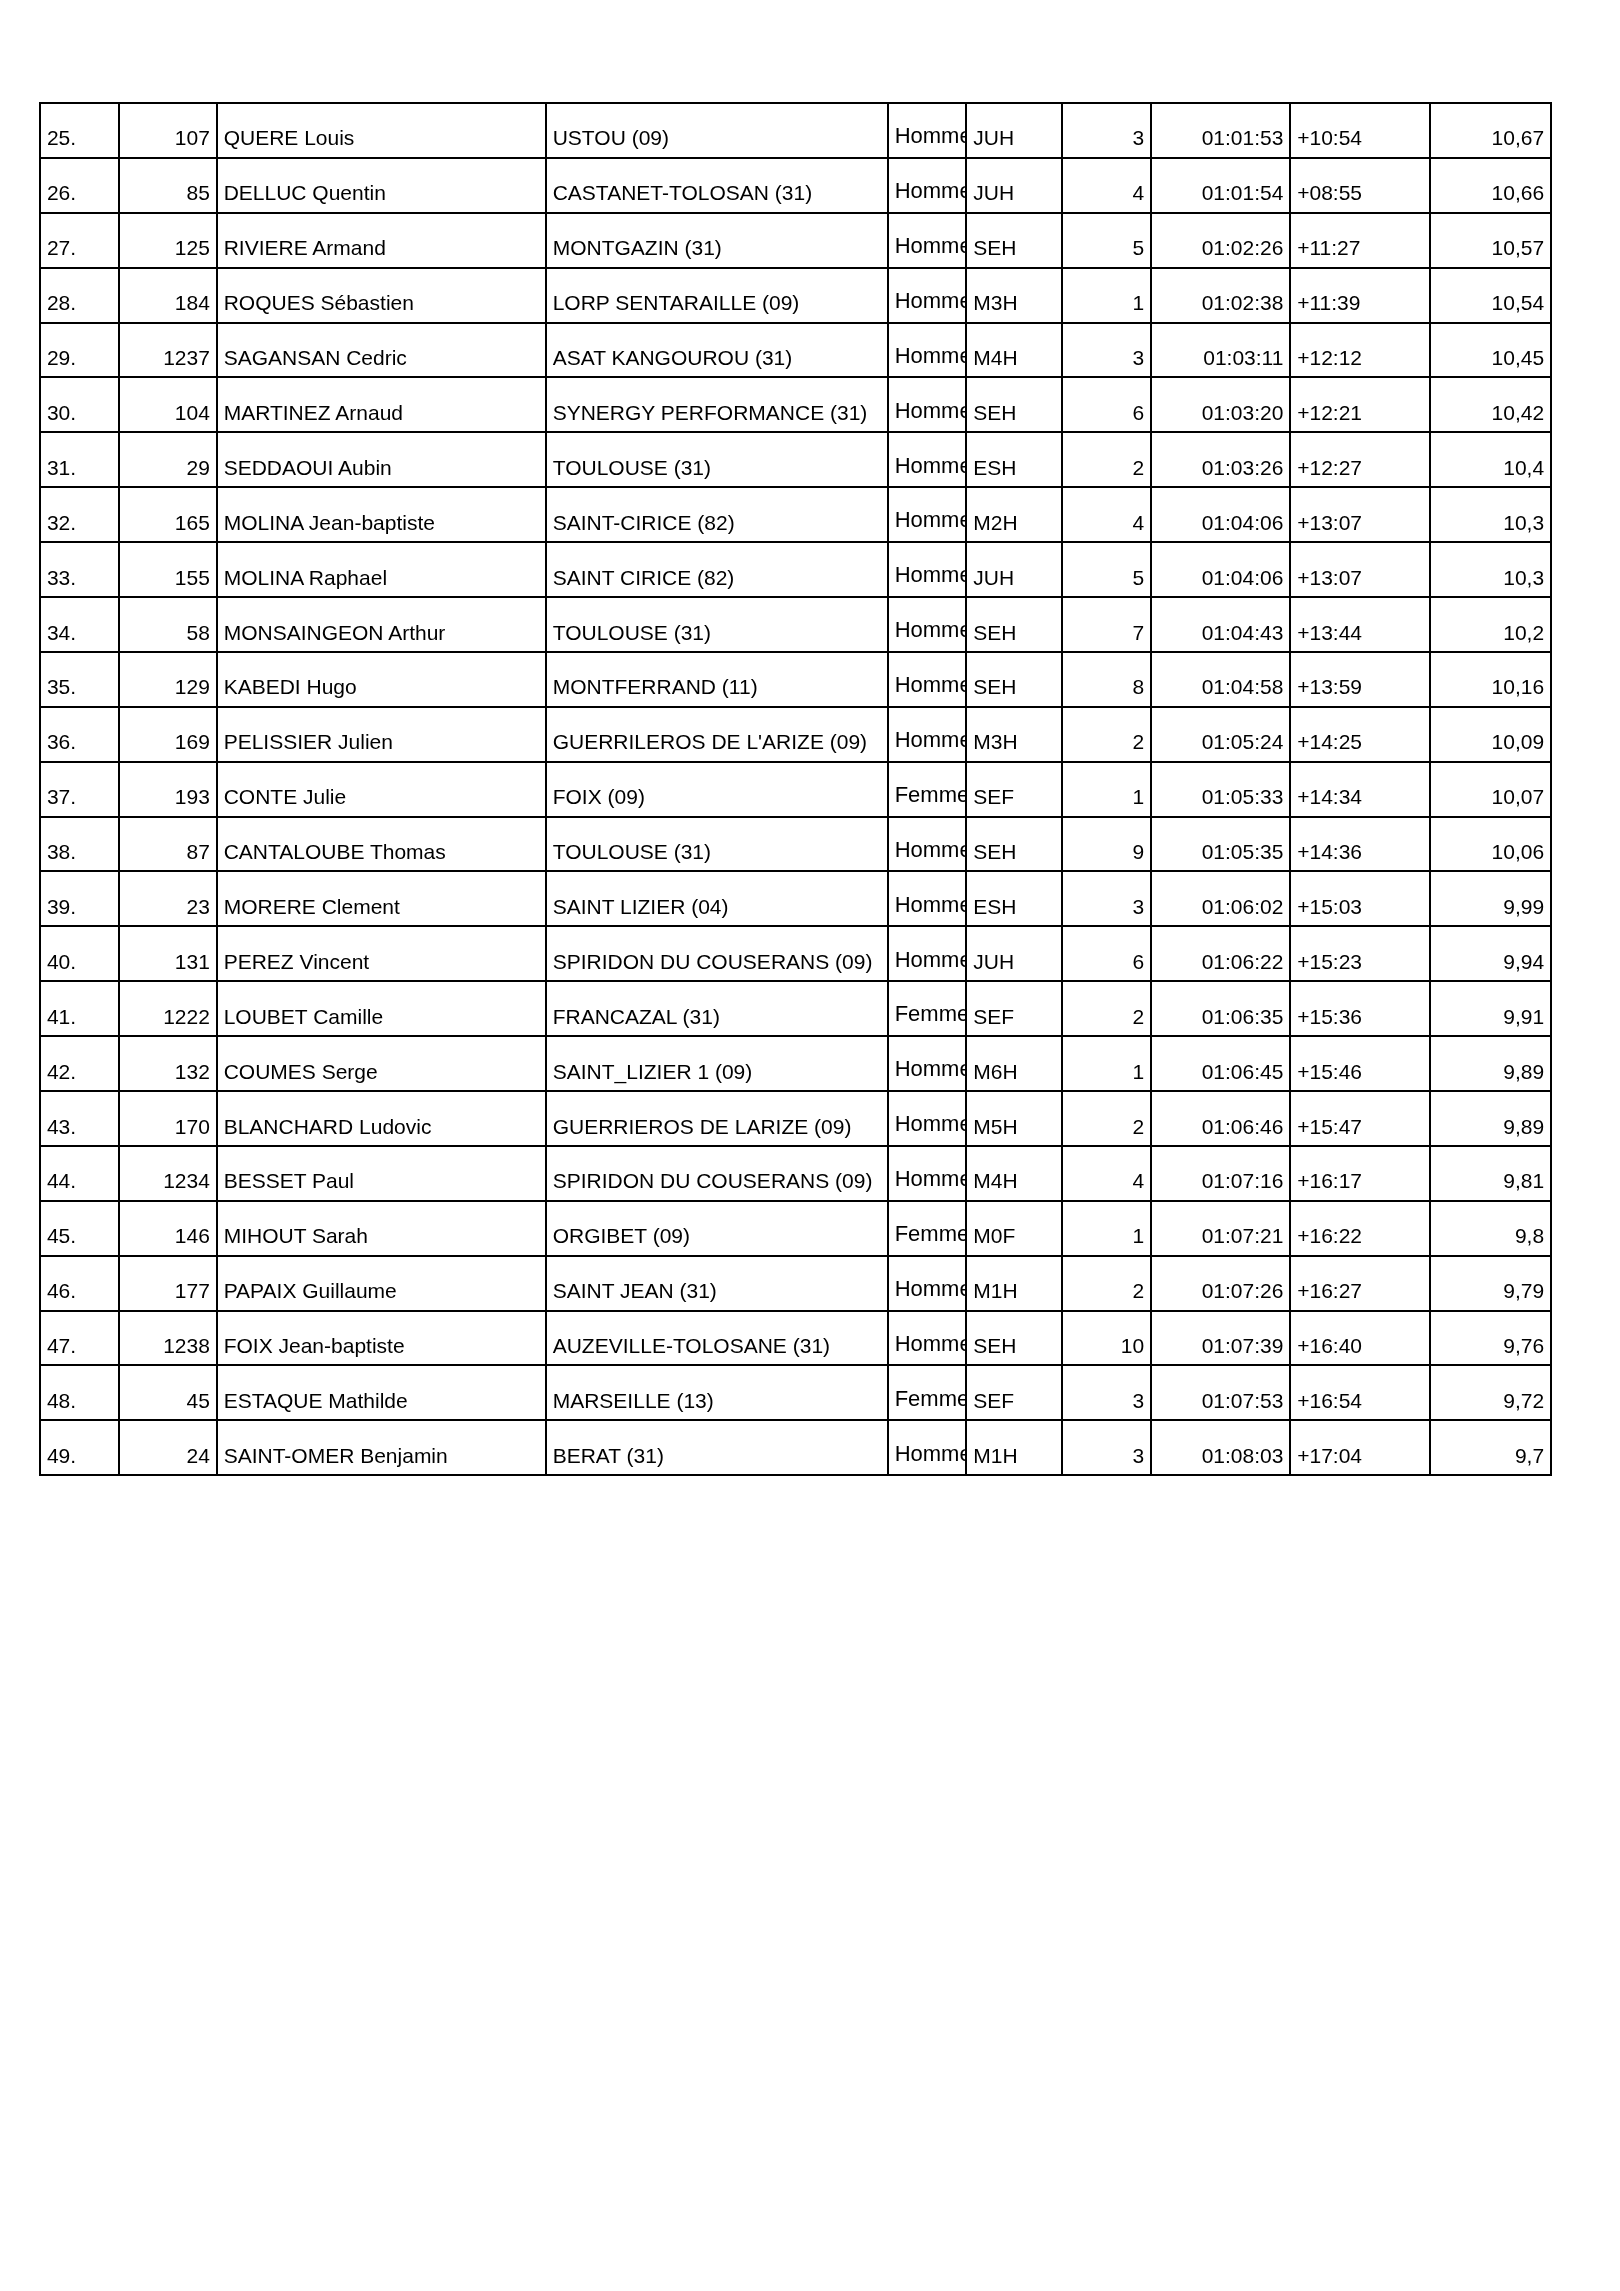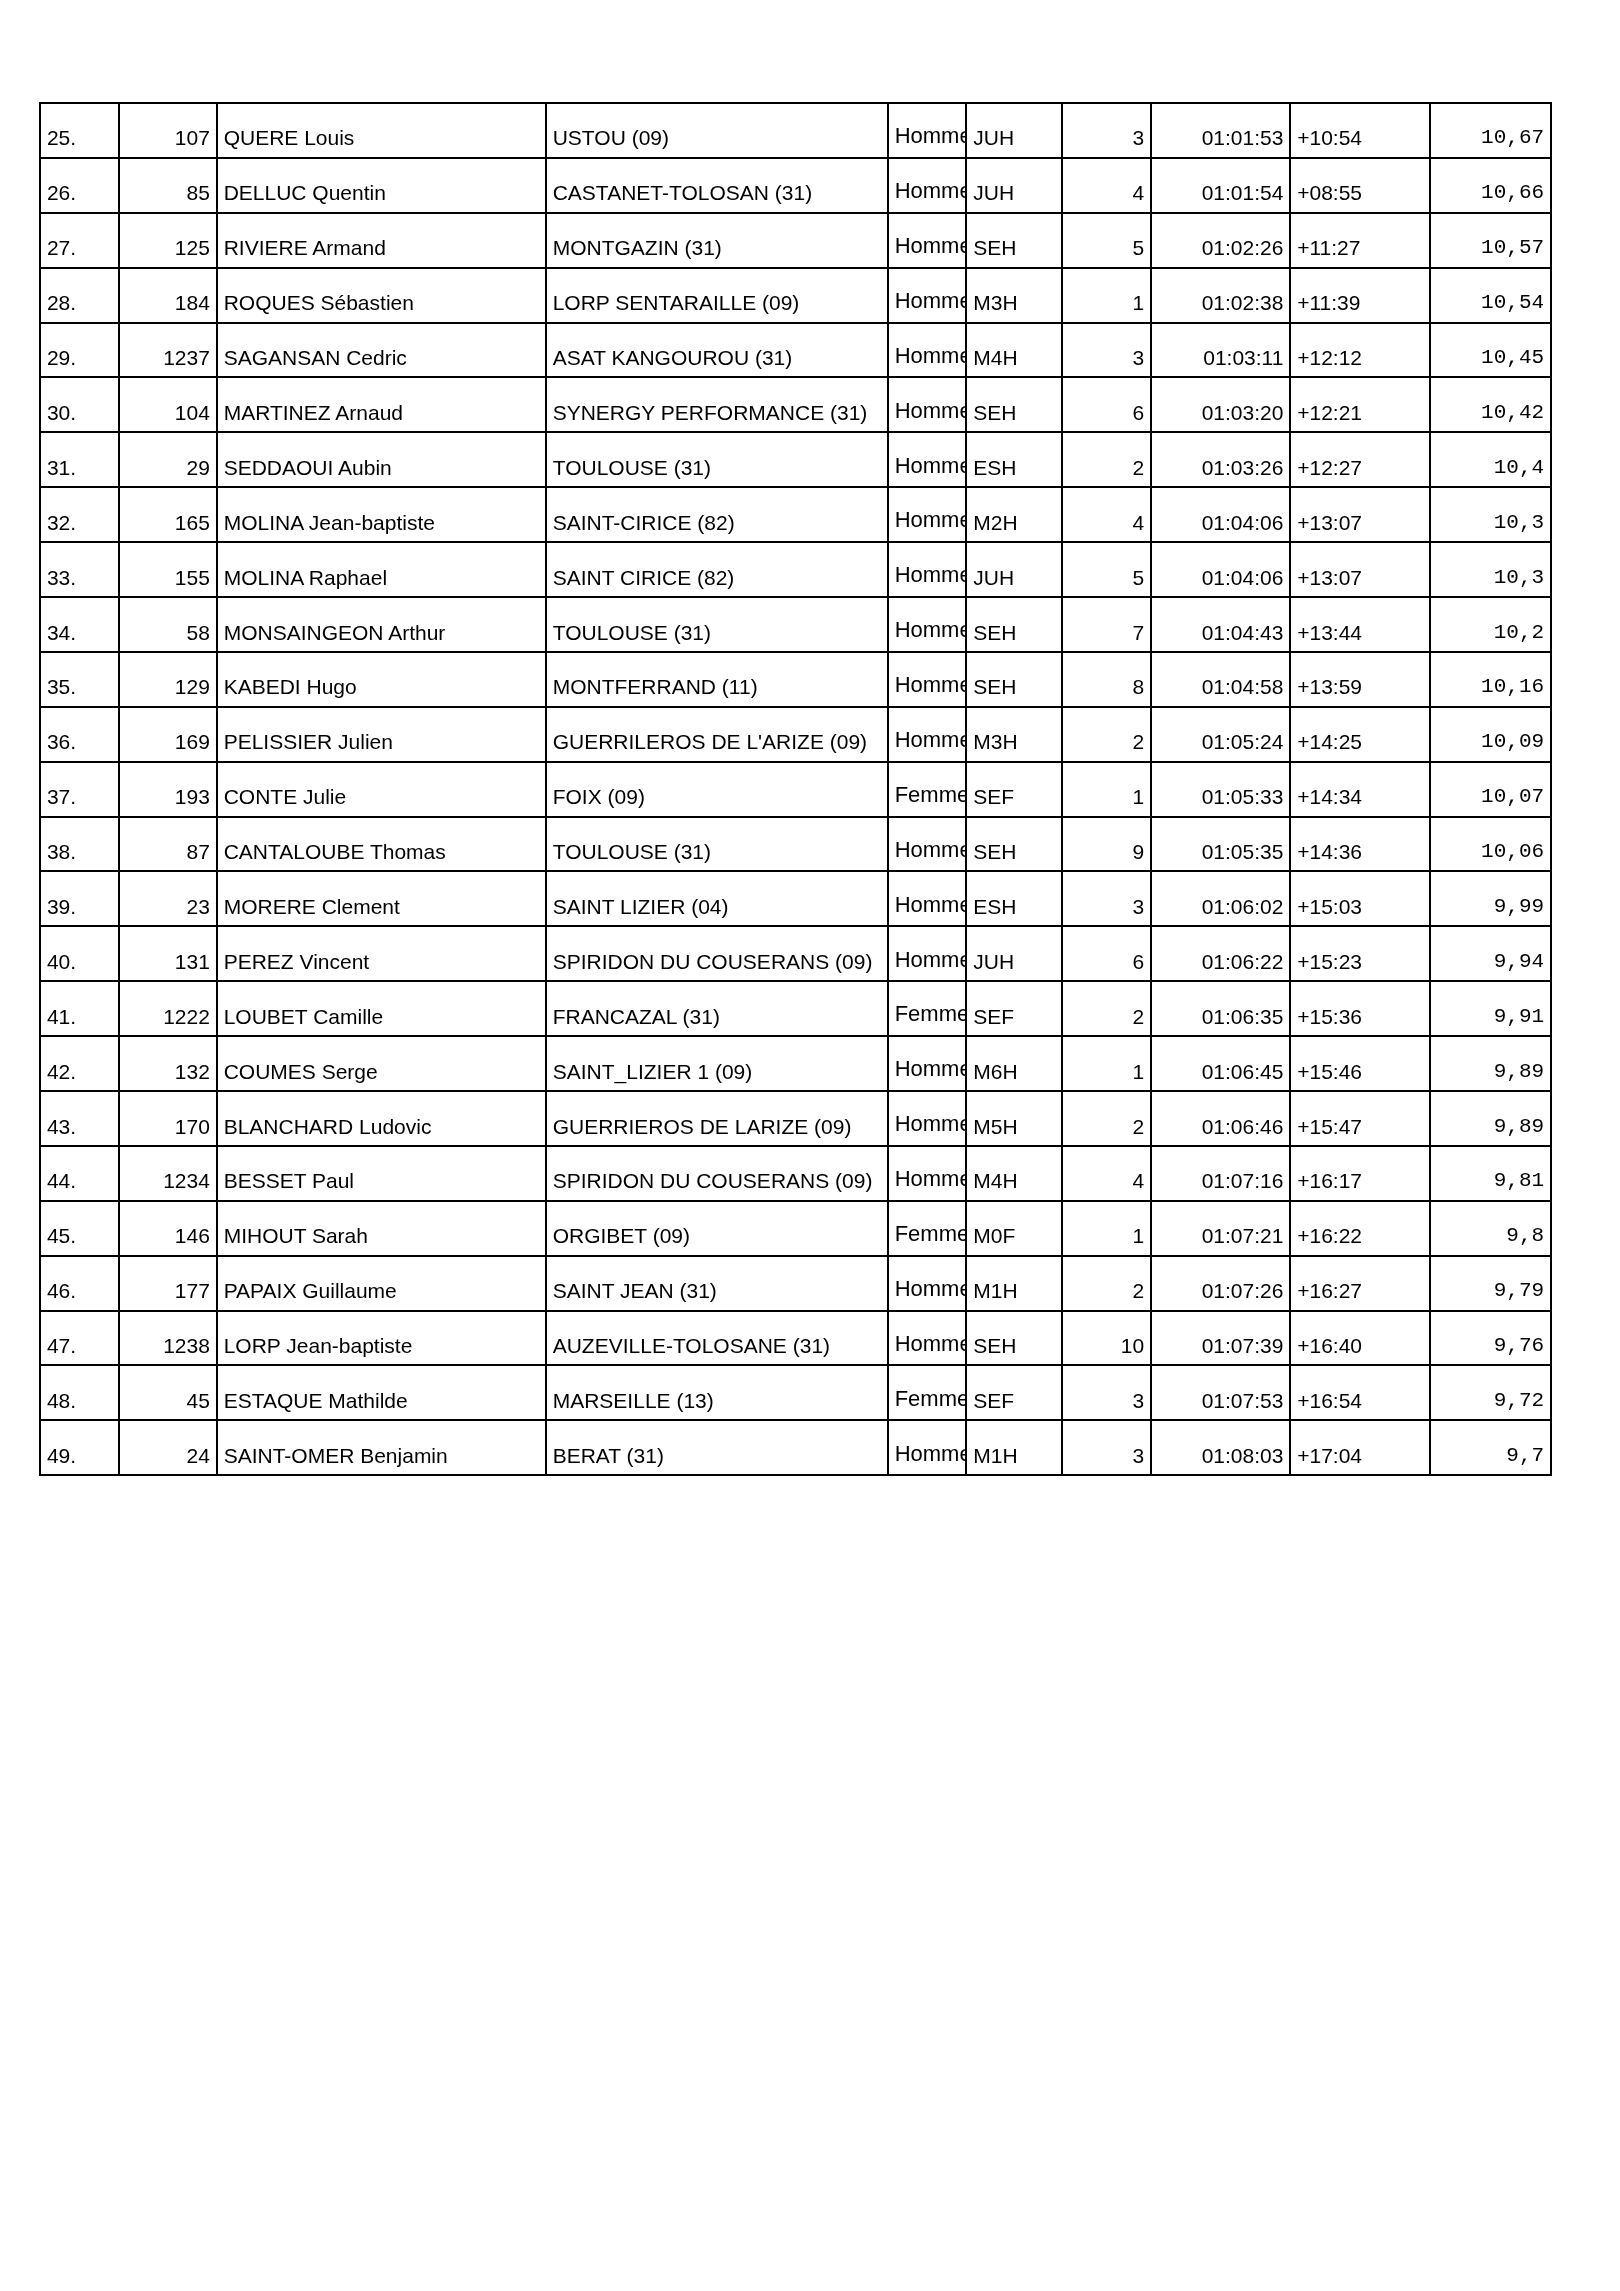--- a/index.html
+++ b/index.html
@@ -58,21 +58,21 @@
               word-break: break-all;
               vertical-align: top;
               padding-top: 2px;
               padding-bottom: 0;
               line-height: 1.22;
               font-size: 22px; }
   td.cat    { text-align: left; }
   td.catrk  { text-align: right; }
   td.time   { text-align: right; }
   td.gap    { text-align: left; }
-  td.speed  { text-align: right; font-family: Liberation Mono, monospace; }
+  td.speed  { text-align: right; }
 </style>
 </head>
 <body>
 
 <div class="page">
   <table class="results">
     <colgroup>
       <col class="c-rank">
         <col class="c-bib">
         <col class="c-name">
@@ -345,21 +345,21 @@
           <td class="sex">Homme</td>
           <td class="cat">M1H</td>
           <td class="catrk">2</td>
           <td class="time">01:07:26</td>
           <td class="gap">+16:27</td>
           <td class="speed">9,79</td>
         </tr>
         <tr>
           <td class="rank">47.</td>
           <td class="bib">1238</td>
-          <td class="name">LORP Jean-baptiste</td>
+          <td class="name">FOIX Jean-baptiste</td>
           <td class="club">AUZEVILLE-TOLOSANE (31)</td>
           <td class="sex">Homme</td>
           <td class="cat">SEH</td>
           <td class="catrk">10</td>
           <td class="time">01:07:39</td>
           <td class="gap">+16:40</td>
           <td class="speed">9,76</td>
         </tr>
         <tr>
           <td class="rank">48.</td>

